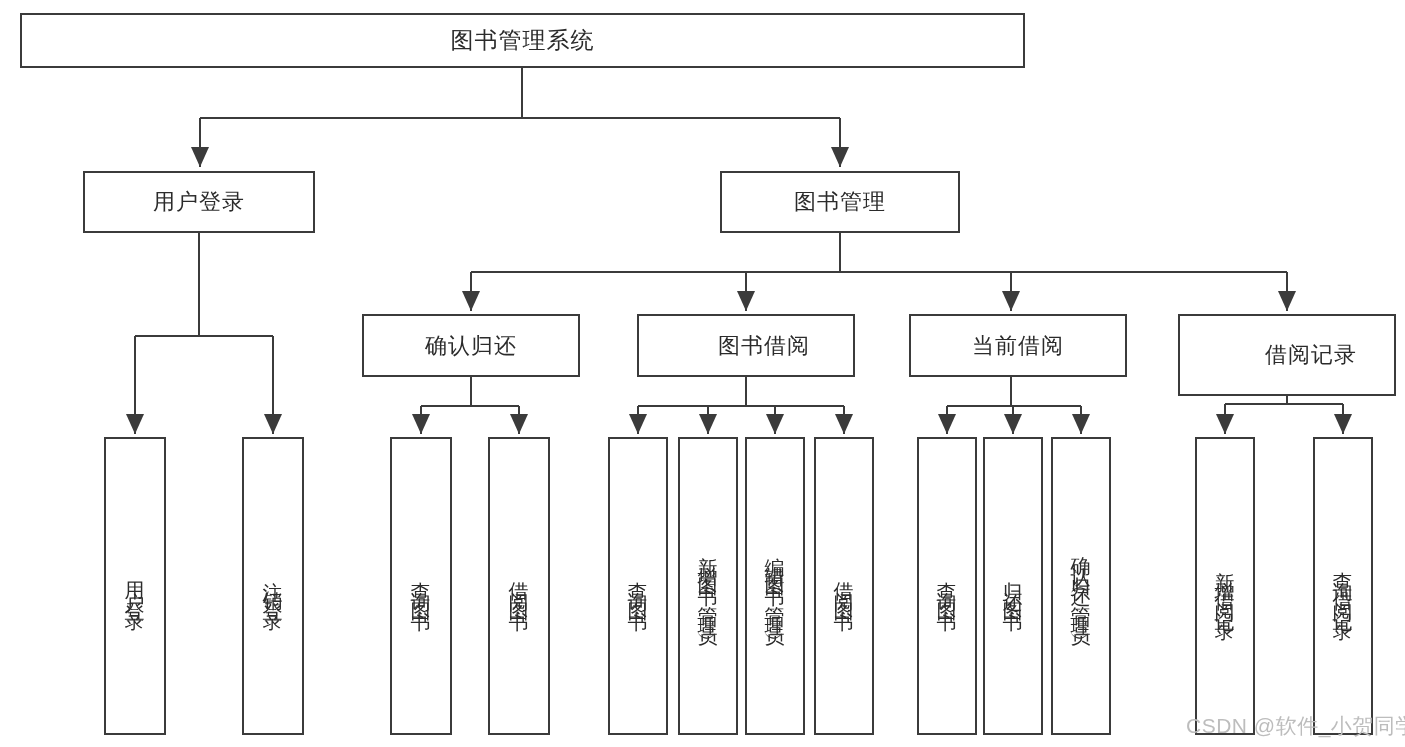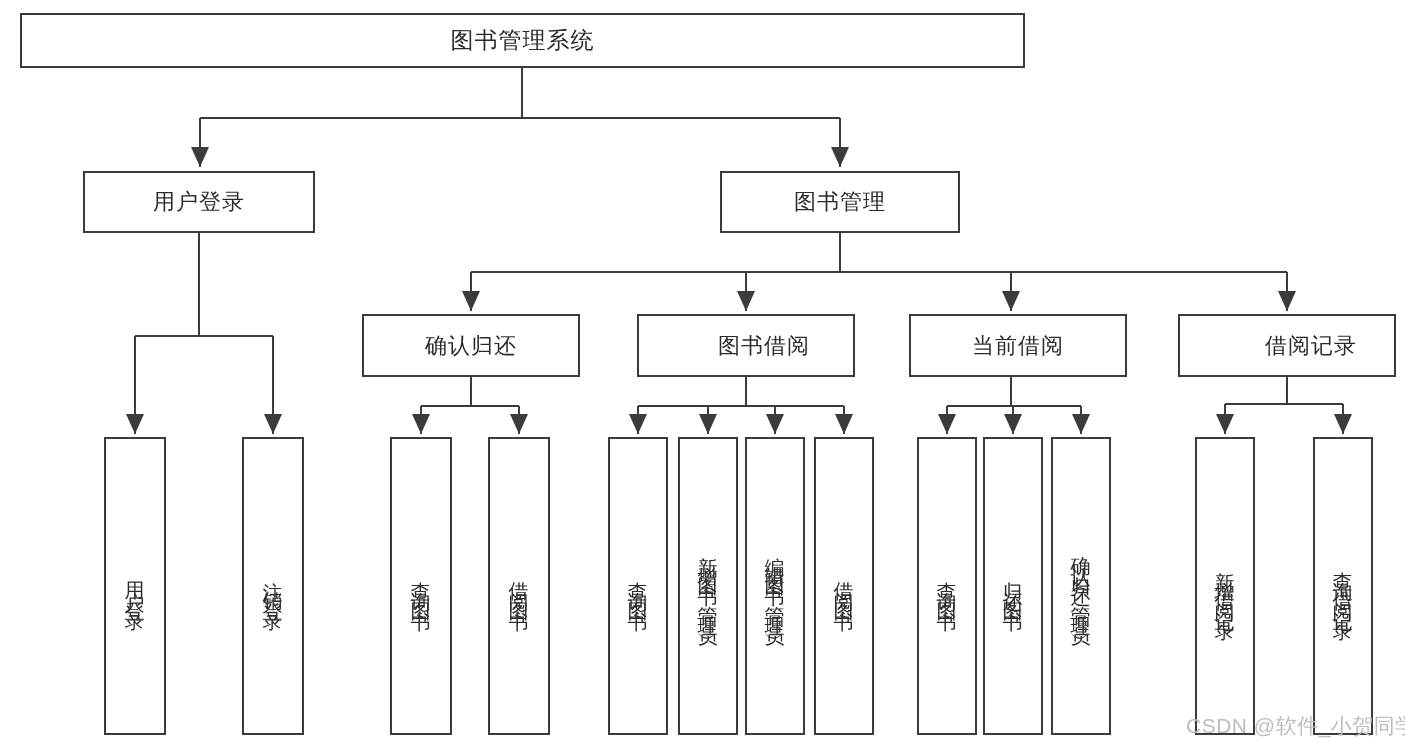--- a/index.html
+++ b/index.html
@@ -115,21 +115,21 @@
   </svg>
 
   <div class="node box-h box-title" style="left:20px; top:13px; width:1005px; height:55px;">图书管理系统</div>
 
   <div class="node box-h" style="left:83px; top:171px; width:232px; height:62px;">用户登录</div>
   <div class="node box-h" style="left:720px; top:171px; width:240px; height:62px;">图书管理</div>
 
   <div class="node box-h" style="left:362px; top:314px; width:218px; height:63px;">确认归还</div>
   <div class="node box-h" style="left:637px; top:314px; width:218px; height:63px;padding-left:36px;">图书借阅</div>
   <div class="node box-h" style="left:902px; top:314px; width:218px; height:63px;margin-left:7px;">当前借阅</div>
-  <div class="node box-h" style="left:1178px; top:314px; width:218px; height:63px;padding-left:48px;">借阅记录</div>
+  <div class="node box-h" style="left:1178px; top:314px; width:218px; height:82px;padding-left:48px;">借阅记录</div>
 
   <div class="node box-v" style="left:104px; width:62px;">用户登录</div>
   <div class="node box-v" style="left:242px; width:62px;">注销登录</div>
 
   <div class="node box-v" style="left:390px; width:62px;">查询图书</div>
   <div class="node box-v" style="left:488px; width:62px;">借阅图书</div>
 
   <div class="node box-v" style="left:608px; width:60px;">查询图书</div>
   <div class="node box-v" style="left:678px; width:60px;">新增图书（管理员）</div>
   <div class="node box-v" style="left:745px; width:60px;">编辑图书（管理员）</div>

